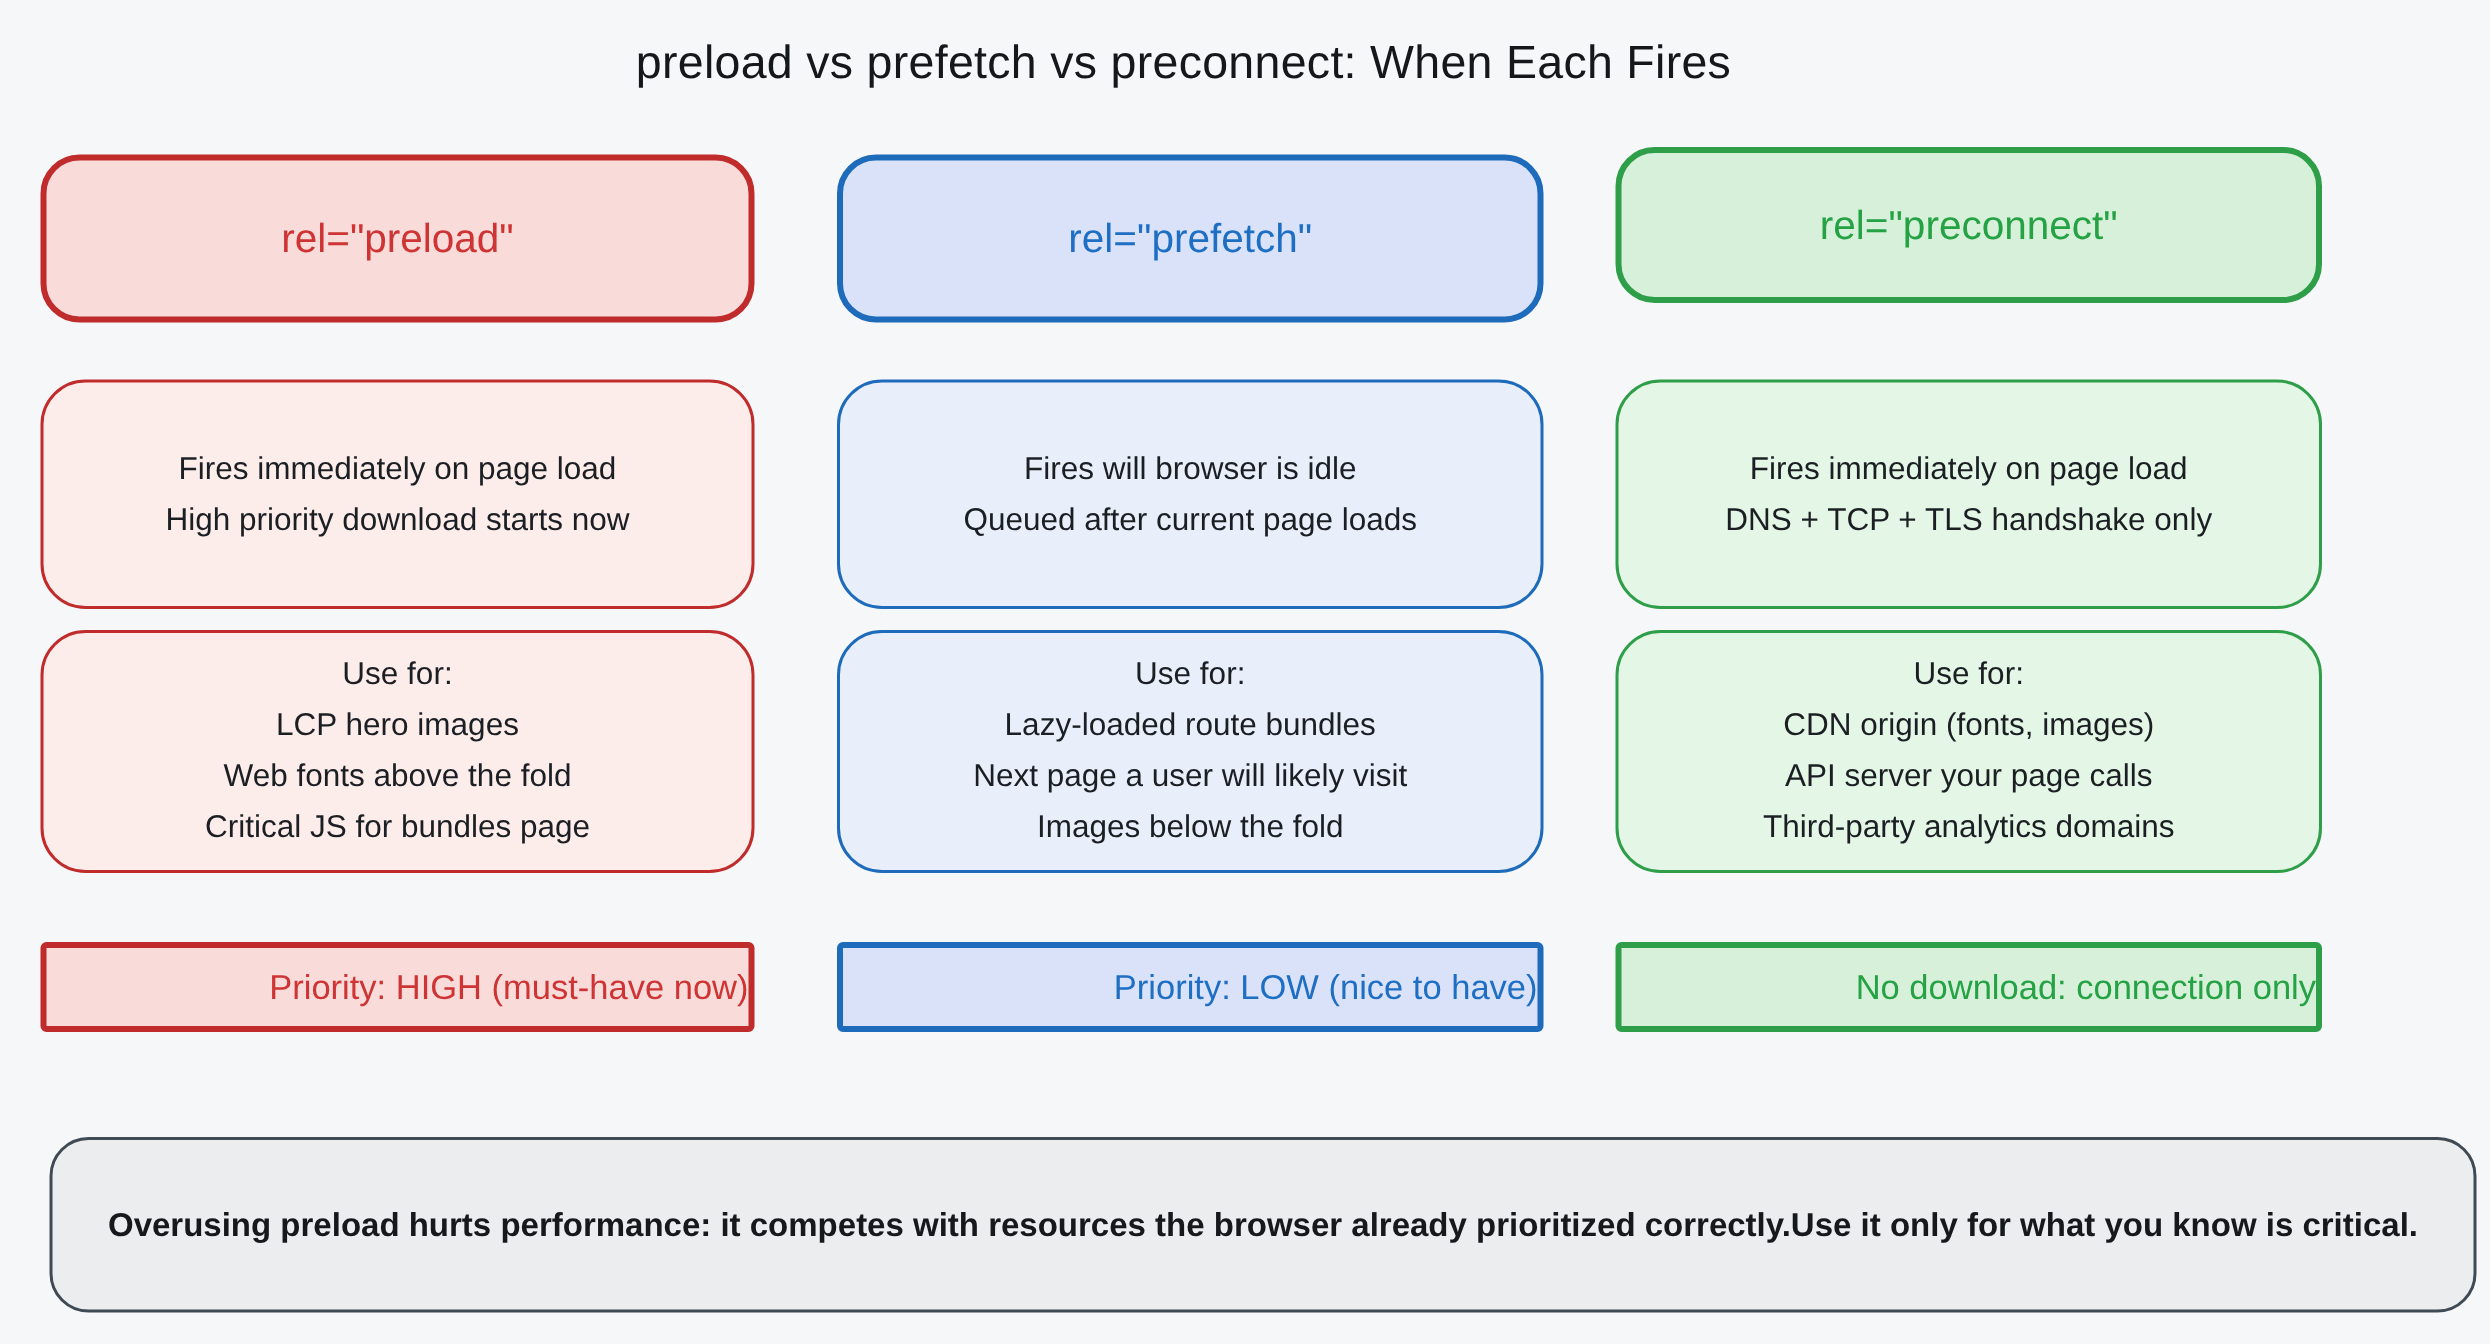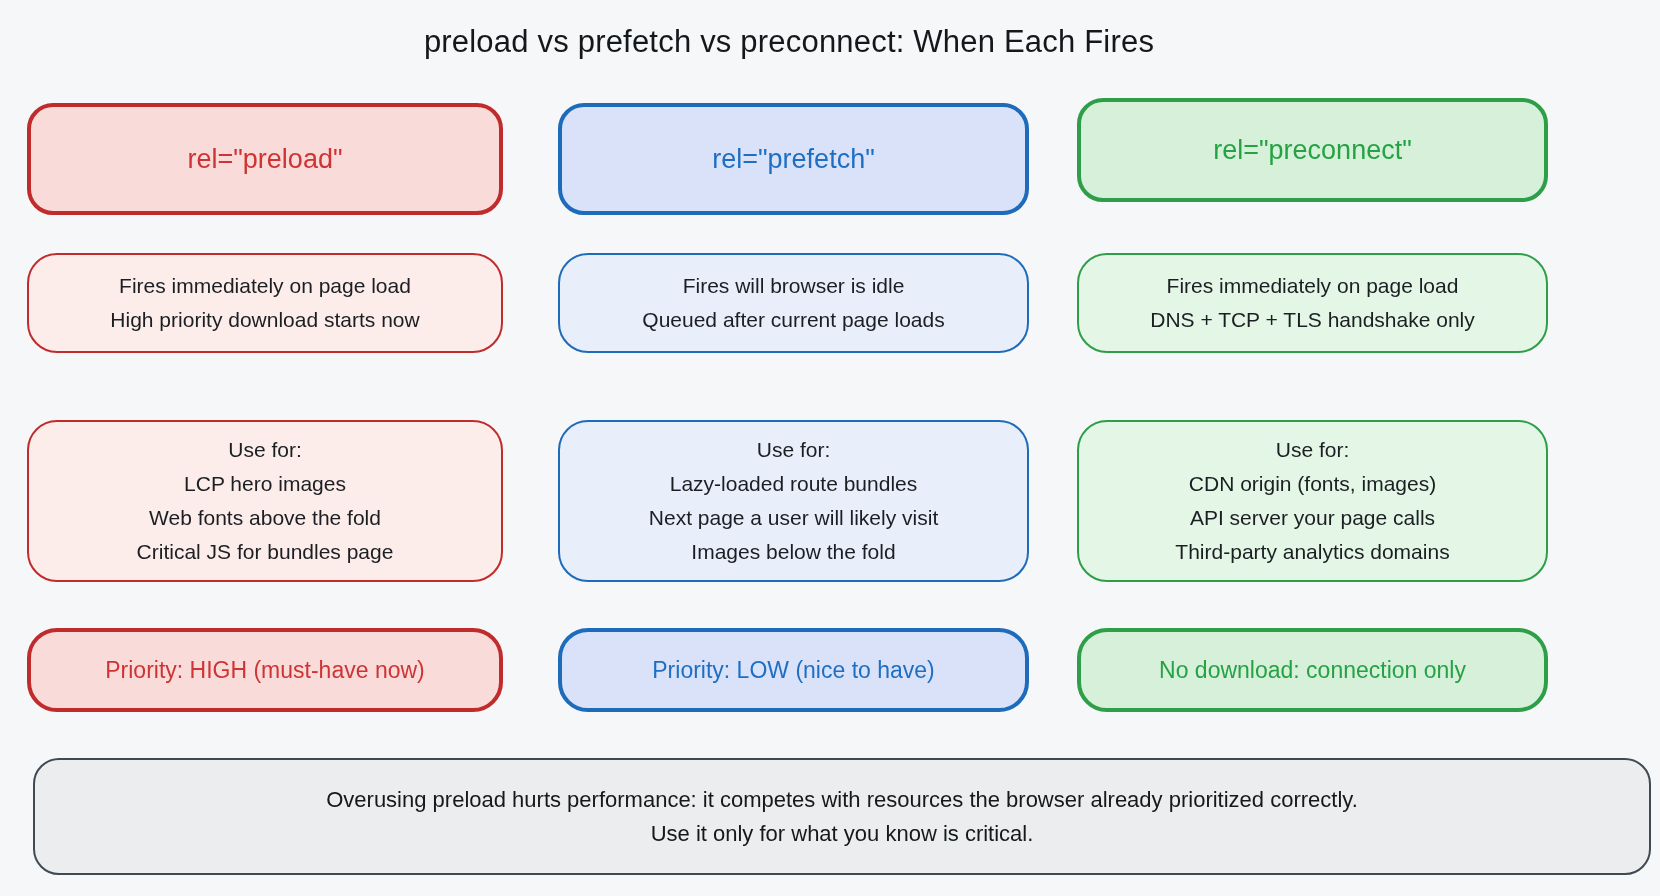--- a/index.html
+++ b/index.html
@@ -27,23 +27,23 @@
     justify-content:center;align-items:center;
     text-align:center;
   }
   
   .c1{left:16px;width:476px;}
   .c2{left:547px;width:471px;}
   .c3{left:1066px;width:471px;}
   
   .r-header{top:103px;height:112px;border-radius:26px;}
   .c3.r-header{top:98px;height:104px;}
-  .r-timing{top:253px;height:100px;border-radius:30px;}
+  .r-timing{top:253px;height:153px;border-radius:30px;}
   .r-use{top:420px;height:162px;border-radius:30px;}
-  .r-priority{top:628px;height:84px;border-radius:30px;}
+  .r-priority{top:628px;height:60px;border-radius:4px;align-items:flex-end;}
   
   .red.strong{background:var(--red_fill,#f9dbda);border:4px solid var(--red_border,#c02c2c);}
   .red.soft{background:var(--red_fill_soft,#fcecea);border:2px solid var(--red_border,#c02c2c);}
   .red .accent-text{color:var(--red_text,#cf3434);}
   
   .blue.strong{background:var(--blue_fill,#d9e2f8);border:4px solid var(--blue_border,#1d6bba);}
   .blue.soft{background:var(--blue_fill_soft,#e9eefb);border:2px solid var(--blue_border,#1d6bba);}
   .blue .accent-text{color:var(--blue_text,#1e6fc4);}
   
   .green.strong{background:var(--green_fill,#d7f0da);border:4px solid var(--green_border,#2e9e48);}
@@ -53,22 +53,23 @@
   .priority-label{font-size:23px;}
   .body-line{
     font-size:21px;line-height:34px;
     color:#1b1f23;
   }
   .note-box{
     position:absolute;left:22px;top:758px;width:1618px;height:117px;
     box-sizing:border-box;border-radius:26px;
     background:var(--note_fill,#ebedee);
     border:2px solid var(--note_border,#3f4a54);
-    display:flex;flex-direction:column;justify-content:center;align-items:center;
+    display:flex;flex-direction:row;justify-content:center;align-items:center;
     text-align:left;
+    font-weight:bold;
   }
   .note-line{font-size:22px;line-height:34px;color:#16191c;}
 </style>
 </head>
 <body>
 
 <div class="canvas">
 
   <div class="title">preload vs prefetch vs preconnect: When Each Fires</div>
 

